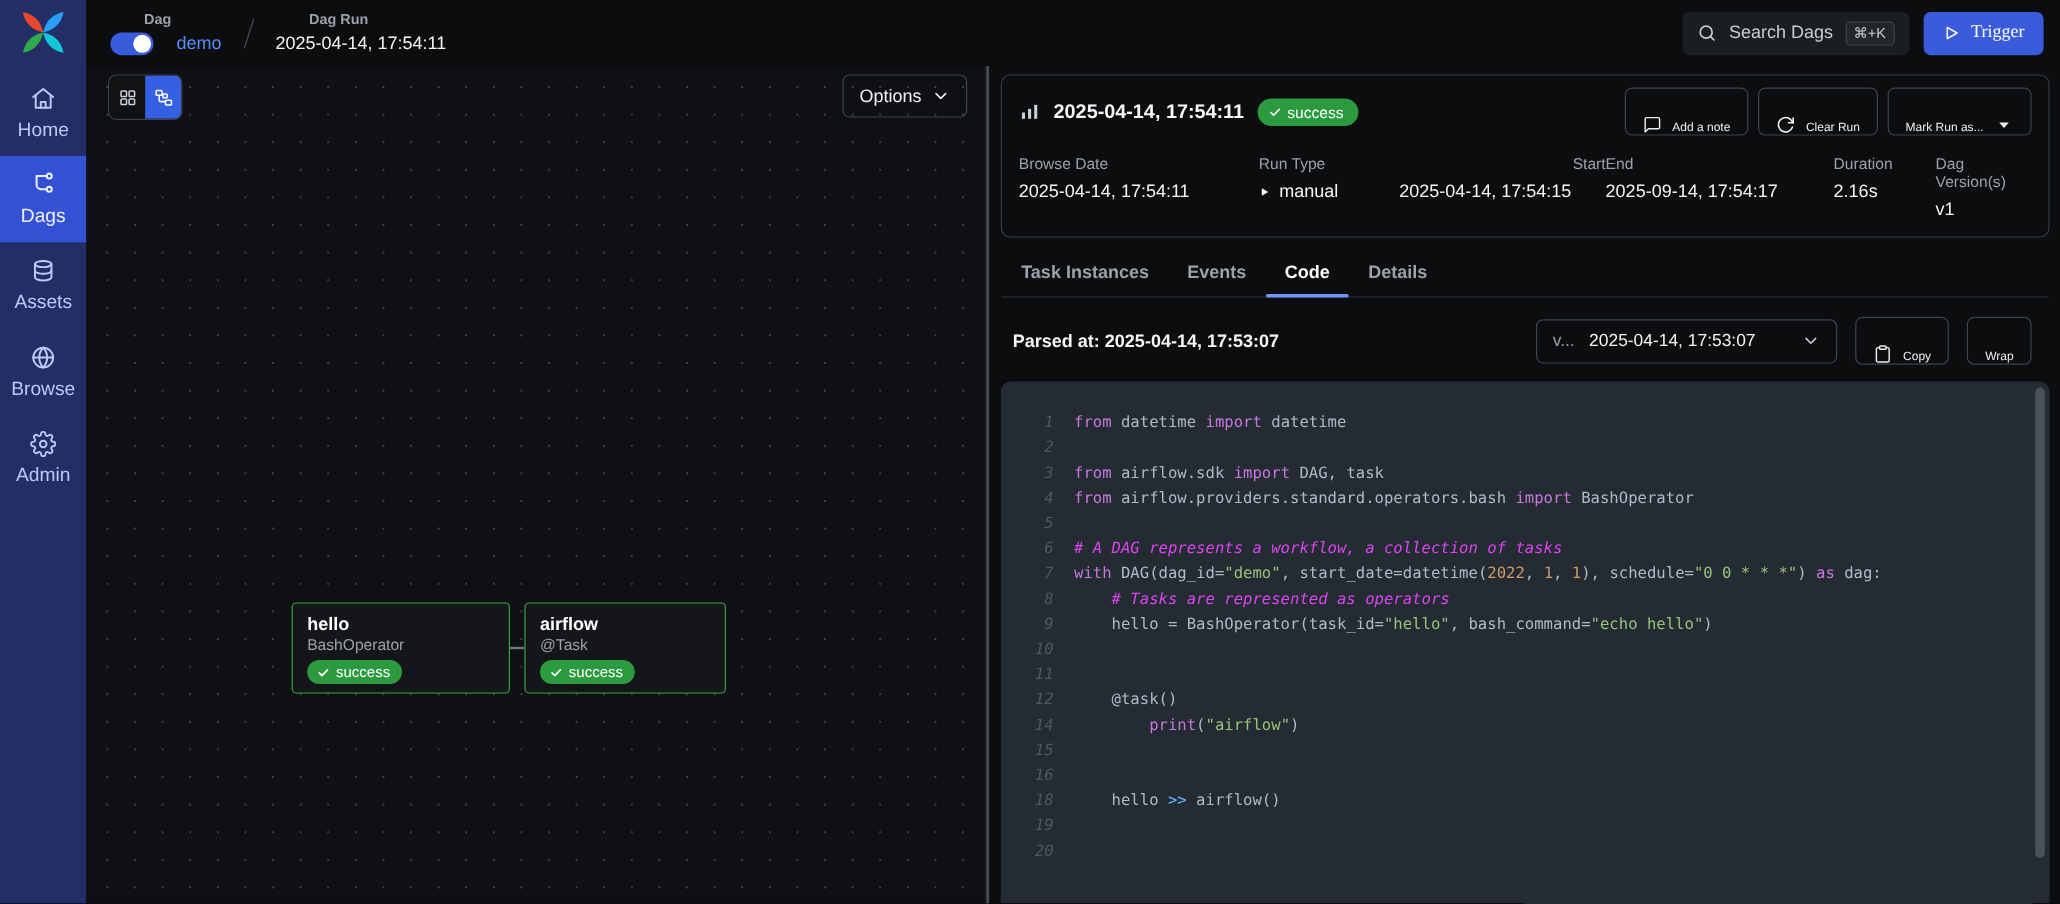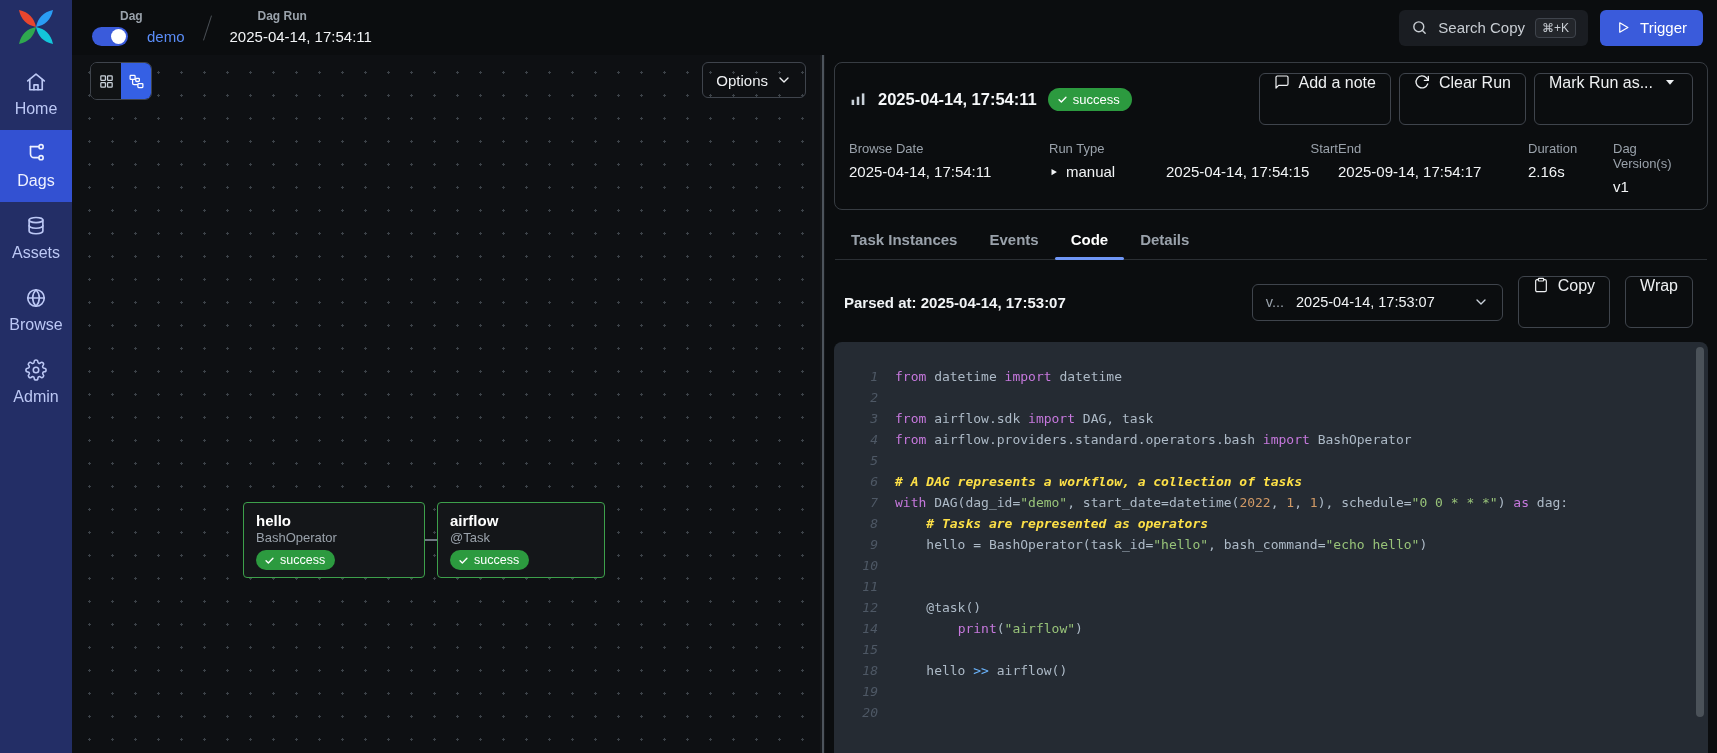--- a/index.html
+++ b/index.html
@@ -27,21 +27,21 @@
   .crumb-dag-value { color:#5b8df8; font-size:15px; }
   .crumb-sep { width:1px; height:26px; background:#4a4f55; transform:rotate(18deg); margin:0 22px; }
   .crumb-run-value { color:#f2f4f6; font-size:15px; }
   .topbar-spacer { flex:1; }
   .search-btn { display:flex; align-items:center; gap:10px; background:#1a1d22; border-radius:6px;
     height:36px; padding:0 12px; color:#c8cdd3; font-size:15px; cursor:pointer; }
   .search-btn .icon svg { width:17px; height:17px; display:block; }
   .kbd { font-size:12px; color:#c8cdd3; border:1px solid #3f444c; border-radius:4px; padding:2px 6px; background:#23262b; }
   .trigger-btn { display:flex; align-items:center; gap:9px; background:#3a5bdb; color:#fff;
     border:none; border-radius:6px; height:36px; padding:0 16px; font-size:15px; margin-left:12px; cursor:pointer;
-    font-family:Liberation Sans, sans-serif; }
+    font-family:Liberation Serif, serif; }
   .trigger-btn .icon svg { width:15px; height:15px; display:block; }
 
   .content { flex:1; display:flex; min-height:0; }
 
   
   .graph-panel { width:748px; flex:0 0 748px; position:relative; background:#0e1013;
     background-image:radial-gradient(#3c4248 1.1px, transparent 1.3px); background-size:23px 23px;
     background-position:6px 6px; }
   .view-toggle { position:absolute; top:7px; left:18px; display:flex; border:1px solid #3f444c;
     border-radius:7px; overflow:hidden; height:38px; }
@@ -70,22 +70,22 @@
   .divider i { display:block; width:2px; background:#4d545c; }
 
   
   .right-panel { flex:1; min-width:0; display:flex; flex-direction:column; background:#0b0d0f; overflow:hidden; }
   .run-card { margin:7px 9px 0 9px; border:1px solid #373c42; border-radius:8px; padding:10px 14px 14px 14px; }
   .run-head { display:flex; align-items:center; gap:11px; }
   .run-head .chart-ic svg { width:18px; height:18px; display:block; color:#c9d1d9; }
   .run-title { font-size:16.5px; font-weight:700; color:#f5f7f9; }
   .run-badge { margin-top:0; padding:4px 12px 4px 9px; font-size:13px; }
   .run-actions { margin-left:auto; display:flex; gap:8px; }
-  .act-btn { display:flex; align-items:flex-start; gap:9px; height:52px; border:1px solid #3f444c; border-radius:6px;
-    background:transparent; color:#eef0f2; font-size:16px; padding:0 14px; cursor:pointer;
+  .act-btn { display:flex; align-items:flex-end; gap:9px; height:40px; border:1px solid #3f444c; border-radius:6px;
+    background:transparent; color:#eef0f2; font-size:10px; padding:0 14px; cursor:pointer;
     font-family:"Liberation Sans", sans-serif; }
   .act-btn .icon svg { width:16px; height:16px; display:block; }
   .run-meta { display:flex; margin-top:16px; }
   .meta-item .m-label { font-size:13px; color:#9aa2ab; margin-bottom:7px; }
   .meta-item .m-value { font-size:15px; color:#f2f4f6; display:flex; align-items:center; gap:7px; }
   .meta-item:nth-child(1){width:200px;} .meta-item:nth-child(2){width:117px;}
   .meta-item:nth-child(3){width:172px;text-align:right;} .meta-item:nth-child(4){width:190px;}
   .meta-item:nth-child(5){width:85px;}  .meta-item:nth-child(6){flex:1;}
   .m-value .icon svg { width:10px; height:10px; display:block; }
 
@@ -107,21 +107,21 @@
 
   
   .code-card { margin:0 9px; flex:1; background:#252b33; border-radius:8px 8px 0 0; position:relative;
     padding:24px 14px 10px 8px; overflow:hidden; font-family:"DejaVu Sans Mono", monospace;
     font-size:13px; line-height:21px; }
   .code-line { display:flex; white-space:pre; }
   .ln { width:36px; text-align:right; margin-right:17px; color:#4e5865; font-style:italic; flex:0 0 36px;
     user-select:none; }
   .tk-p { color:#adbac7; } .tk-k { color:#c678dd; } .tk-s { color:#98c379; }
   .tk-n { color:#d19a66; } .tk-f { color:#6cb6ff; } .tk-o { color:#6cb6ff; }
-  .tk-c { color:#fde047; font-style:italic;font-weight:bold; }
+  .tk-c { color:#d946ef; font-style:italic; }
   .code-scrollbar { position:absolute; top:5px; right:4px; width:8px; height:90%;
     background:#4b5259; border-radius:4px; }
 </style>
 </head>
 <body>
 
 <div class="app">
 
   <aside class="sidebar">
     <div class="logo-wrap">
@@ -208,21 +208,21 @@
         </div>
       </div>
       <div class="topbar-spacer"></div>
       <div class="search-btn">
         <span class="icon">
             <svg viewBox="0 0 24 24" fill="none" stroke="currentColor" stroke-width="2" stroke-linecap="round">
               <circle cx="11" cy="11" r="7"></circle>
               <path d="m20 20-3.8-3.8"></path>
             </svg>
           </span>
-        <span>Search Copy</span>
+        <span>Search Dags</span>
         <span class="kbd">⌘+K</span>
       </div>
       <button class="trigger-btn">
         <span class="icon">
             <svg viewBox="0 0 24 24" fill="none" stroke="currentColor" stroke-width="2" stroke-linejoin="round">
               <path d="M6 4.5 19 12 6 19.5Z"></path>
             </svg>
           </span>
         <span>Trigger</span>
       </button>
@@ -422,20 +422,21 @@
               <div class="code-line"><span class="ln">5</span><span></span></div>
               <div class="code-line"><span class="ln">6</span><span><span class="tk-c"># A DAG represents a workflow, a collection of tasks</span></span></div>
               <div class="code-line"><span class="ln">7</span><span><span class="tk-k">with</span><span class="tk-p"> DAG(dag_id=</span><span class="tk-s">"demo"</span><span class="tk-p">, start_date=datetime(</span><span class="tk-n">2022</span><span class="tk-p">, </span><span class="tk-n">1</span><span class="tk-p">, </span><span class="tk-n">1</span><span class="tk-p">), schedule=</span><span class="tk-s">"0 0 * * *"</span><span class="tk-p">) </span><span class="tk-k">as</span><span class="tk-p"> dag:</span></span></div>
               <div class="code-line"><span class="ln">8</span><span><span class="tk-c">    # Tasks are represented as operators</span></span></div>
               <div class="code-line"><span class="ln">9</span><span><span class="tk-p">    hello = BashOperator(task_id=</span><span class="tk-s">"hello"</span><span class="tk-p">, bash_command=</span><span class="tk-s">"echo hello"</span><span class="tk-p">)</span></span></div>
               <div class="code-line"><span class="ln">10</span><span></span></div>
               <div class="code-line"><span class="ln">11</span><span></span></div>
               <div class="code-line"><span class="ln">12</span><span><span class="tk-p">    @task()</span></span></div>
               <div class="code-line"><span class="ln">14</span><span><span class="tk-p">        </span><span class="tk-k">print</span><span class="tk-p">(</span><span class="tk-s">"airflow"</span><span class="tk-p">)</span></span></div>
               <div class="code-line"><span class="ln">15</span><span></span></div>
+              <div class="code-line"><span class="ln">16</span><span></span></div>
               <div class="code-line"><span class="ln">18</span><span><span class="tk-p">    hello </span><span class="tk-o">&gt;&gt;</span><span class="tk-p"> airflow()</span></span></div>
               <div class="code-line"><span class="ln">19</span><span></span></div>
               <div class="code-line"><span class="ln">20</span><span></span></div>
             </div>
           <span class="code-scrollbar"></span>
         </div>
 
       </section>
     </div>
   </div>

